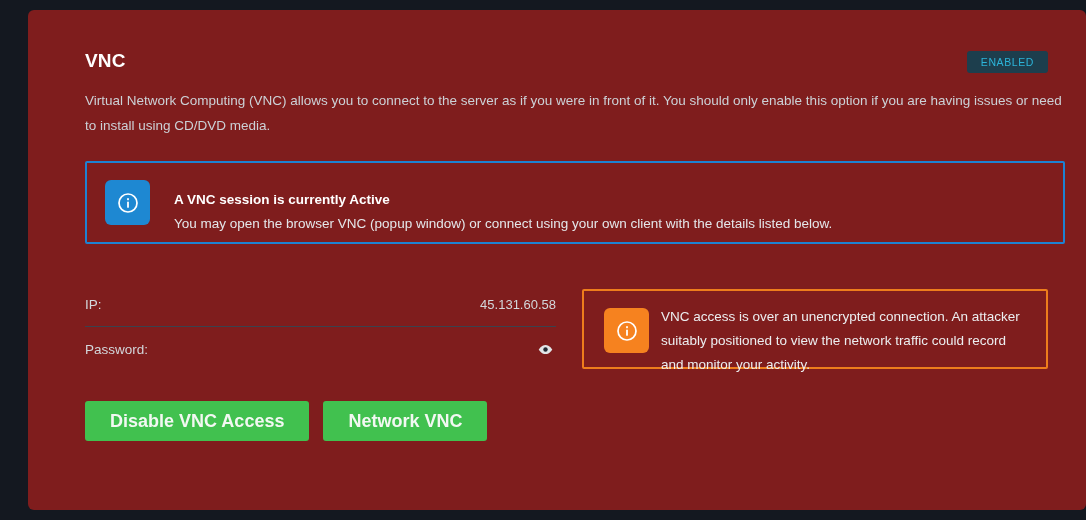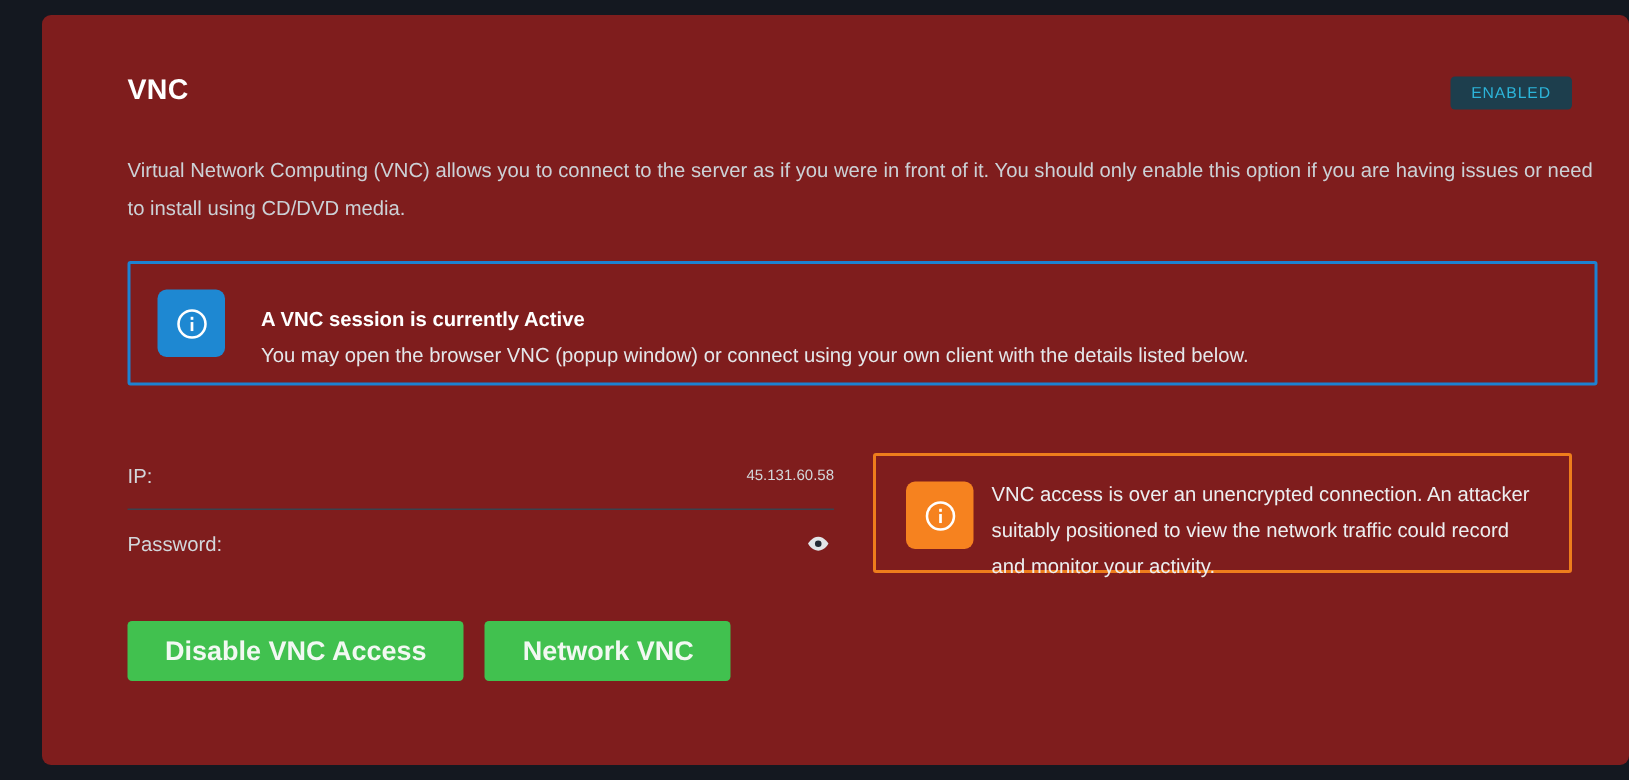--- a/index.html
+++ b/index.html
@@ -21,21 +21,21 @@
   }
   .page-title {
     font-size:19px; font-weight:bold; color:#ffffff; letter-spacing:0.2px;
   }
   .status-badge {
     background:#1d3e4d; color:#2cb5da;
     font-size:10.5px; font-weight:normal; letter-spacing:0.6px;
     padding:5px 14px; border-radius:3px; margin-top:1px;
   }
   .description {
-    margin-top:28px; width:985px;
+    margin-top:15px; width:985px;
     font-size:13.5px; line-height:25px; color:#ccd1d6;
   }
   .alert {
     display:flex; align-items:flex-start;
     border-radius:2px;
   }
   .alert-info {
     margin-top:23px; width:980px; height:83px;
     border:2px solid #1d82d2;
     padding:17px 18px;
@@ -68,21 +68,21 @@
     display:flex; justify-content:space-between; margin-top:38px;
   }
   .details { width:471px; }
   .detail-row {
     height:45px;
     display:flex; justify-content:space-between; align-items:center;
     border-bottom:1px solid #3a424e;
   }
   .detail-row:last-child { border-bottom:none; }
   .detail-label { font-size:13.5px; color:#d3d7db;text-align:center; }
-  .detail-value { font-size:10px; color:#d3d7db; }
+  .detail-value { font-size:13px; color:#d3d7db; }
   .eye-btn {
     background:none; border:none; cursor:pointer;
     display:flex; align-items:center; padding:2px;
   }
   .buttons-row { margin-top:29px; display:flex; gap:14px; }
   .btn {
     height:40px; padding:0 25px;
     background:#41c14f; border:none; border-radius:3px;
     font-family:"Liberation Sans", sans-serif;
     font-size:18px; font-weight:bold; color:#f2f8f2;

